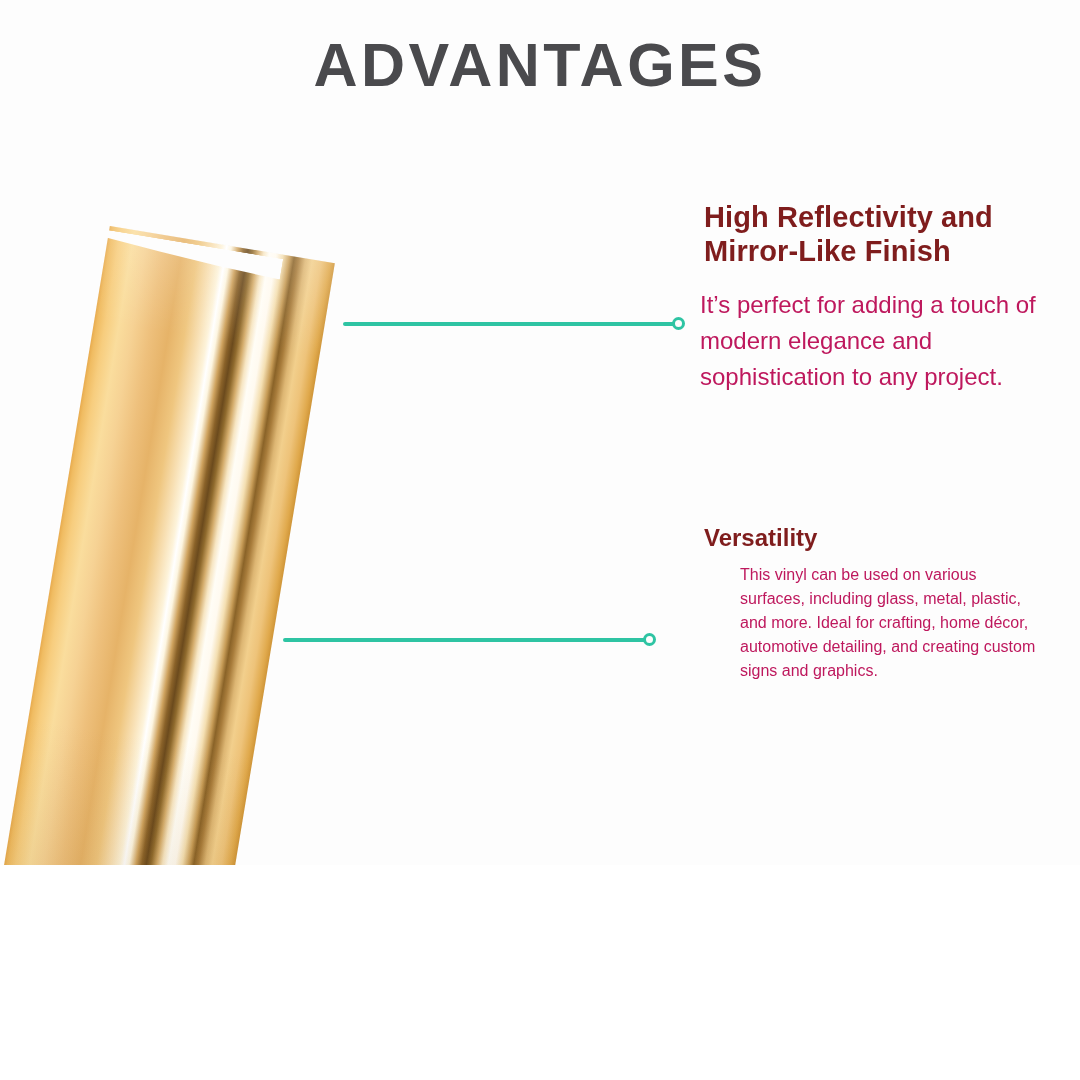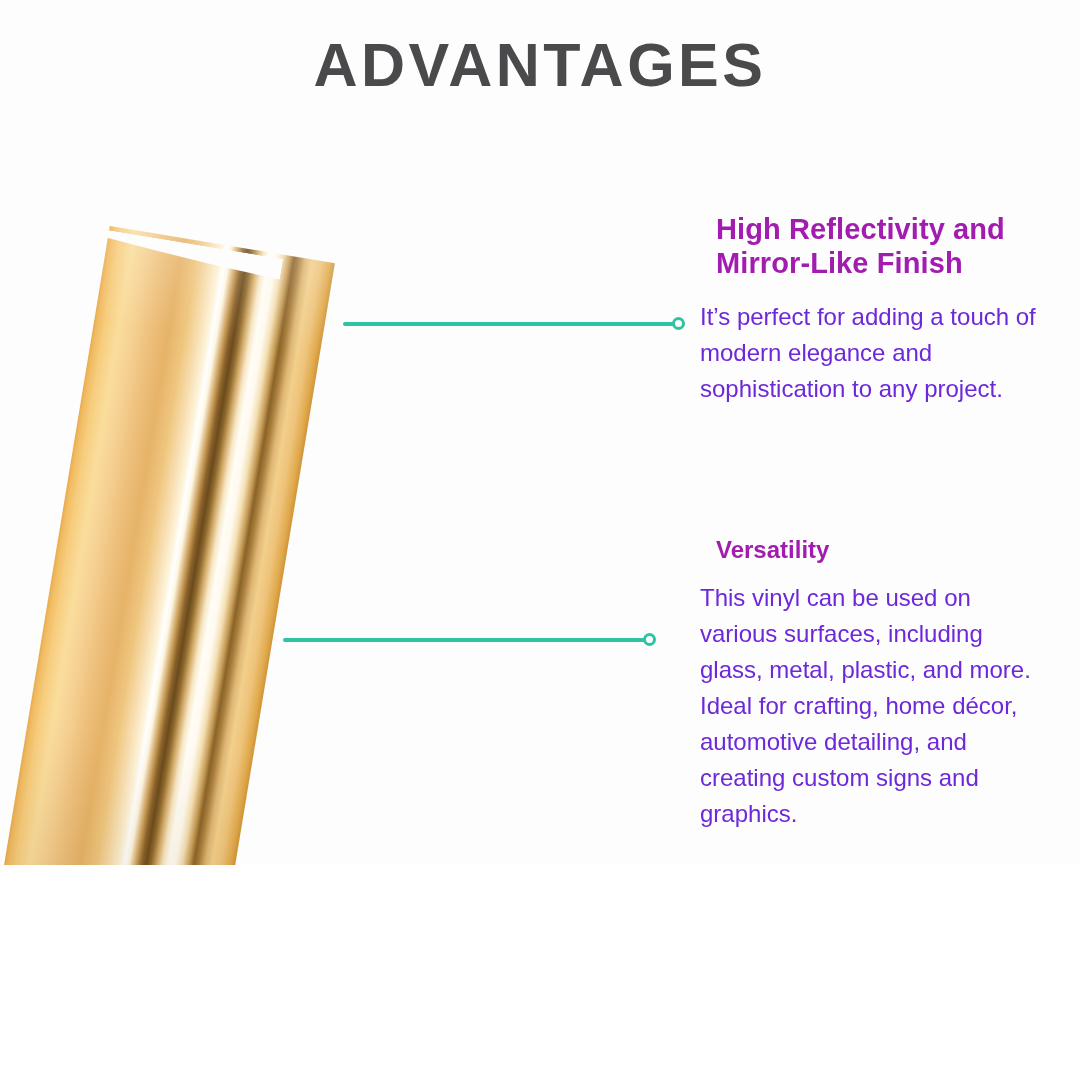--- a/index.html
+++ b/index.html
@@ -134,39 +134,39 @@
     height: 13px;
     border: 3px solid #2ec4a3;
     border-radius: 50%;
     background: #fdfdfd;
     box-sizing: border-box;
   }
 
   
   .block { position: absolute; }
   .block-heading {
-    color: #a21caf;
+    color: #7f1d1d;
     font-weight: bold;
     line-height: 1.18;
-    margin: 16px;
+    margin: 4px;
   }
   .block-body {
-    color: #6d28d9;
+    color: #be185d;
     line-height: 1.5;
     margin: 0;
     font-weight: normal;
   }
 
   #block-1 { left: 700px; top: 196px; width: 368px; }
   #block-1 .block-heading { font-size: 29px; letter-spacing: 0.1px; }
   #block-1 .block-body { font-size: 24px; margin-top: 19px; }
 
   #block-2 { left: 700px; top: 520px; width: 345px; }
   #block-2 .block-heading { font-size: 24px; }
-  #block-2 .block-body { font-size: 24px; margin-top: 11px; }
+  #block-2 .block-body { font-size: 16px; margin-top: 11px; margin-left: 40px; }
 
   #block-3 { left: 700px; top: 841px; width: 345px; }
   #block-3 .block-heading { font-size: 32px; }
   #block-3 .block-body { font-size: 24px; margin-top: 6px; }
 </style>
 </head>
 <body>
 
 <div id="page">
 

